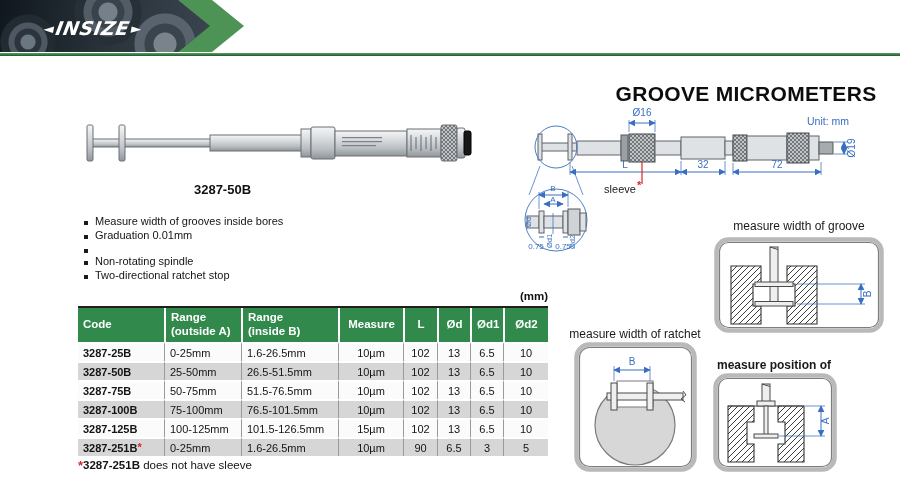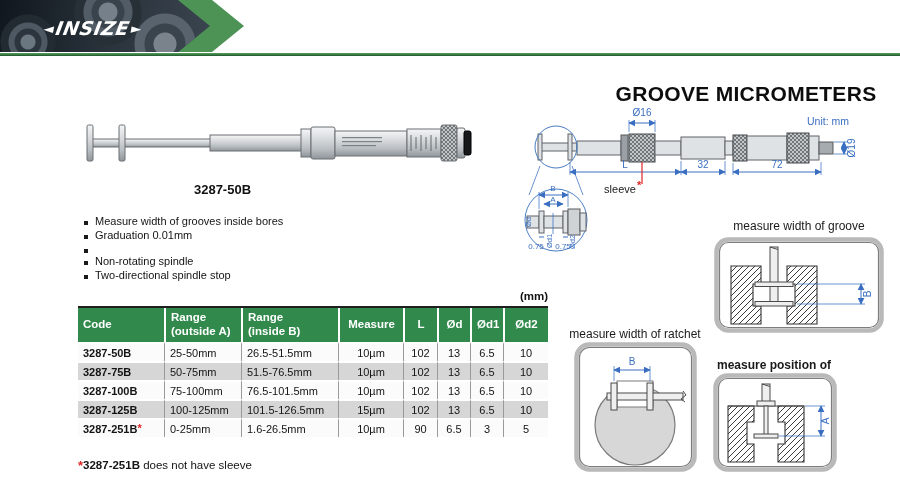--- a/index.html
+++ b/index.html
@@ -231,21 +231,21 @@
       </div>
     <div class="feat">
         <span class="sq"></span>
       </div>
     <div class="feat">
         <span class="sq"></span>
         <span class="txt">Non-rotating spindle</span>
       </div>
     <div class="feat">
         <span class="sq"></span>
-        <span class="txt">Two-directional spindle stop</span>
+        <span class="txt">Two-directional ratchet stop</span>
       </div>
   </div>
 
   <div class="abs unit-note">(mm)</div>
   <table class="abs spec">
     <colgroup>
       <col style="width:86px">
         <col style="width:77px">
         <col style="width:97px">
         <col style="width:65px">
@@ -278,20 +278,30 @@
             <div>Ød</div>
           </th>
       <th>
             <div>Ød1</div>
           </th>
       <th>
             <div>Ød2</div>
           </th>
     </tr>
     <tr>
+      <td class="l"><span class="code">3287-25B</span><span class="rstar"></span></td>
+      <td class="l">0-25mm</td>
+          <td class="l">1.6-26.5mm</td>
+      <td class="c">10µm</td>
+          <td class="c">102</td>
+      <td class="c">13</td>
+          <td class="c">6.5</td>
+      <td class="c">10</td>
+    </tr>
+    <tr>
       <td class="l"><span class="code">3287-50B</span><span class="rstar"></span></td>
       <td class="l">25-50mm</td>
           <td class="l">26.5-51.5mm</td>
       <td class="c">10µm</td>
           <td class="c">102</td>
       <td class="c">13</td>
           <td class="c">6.5</td>
       <td class="c">10</td>
     </tr>
     <tr>

